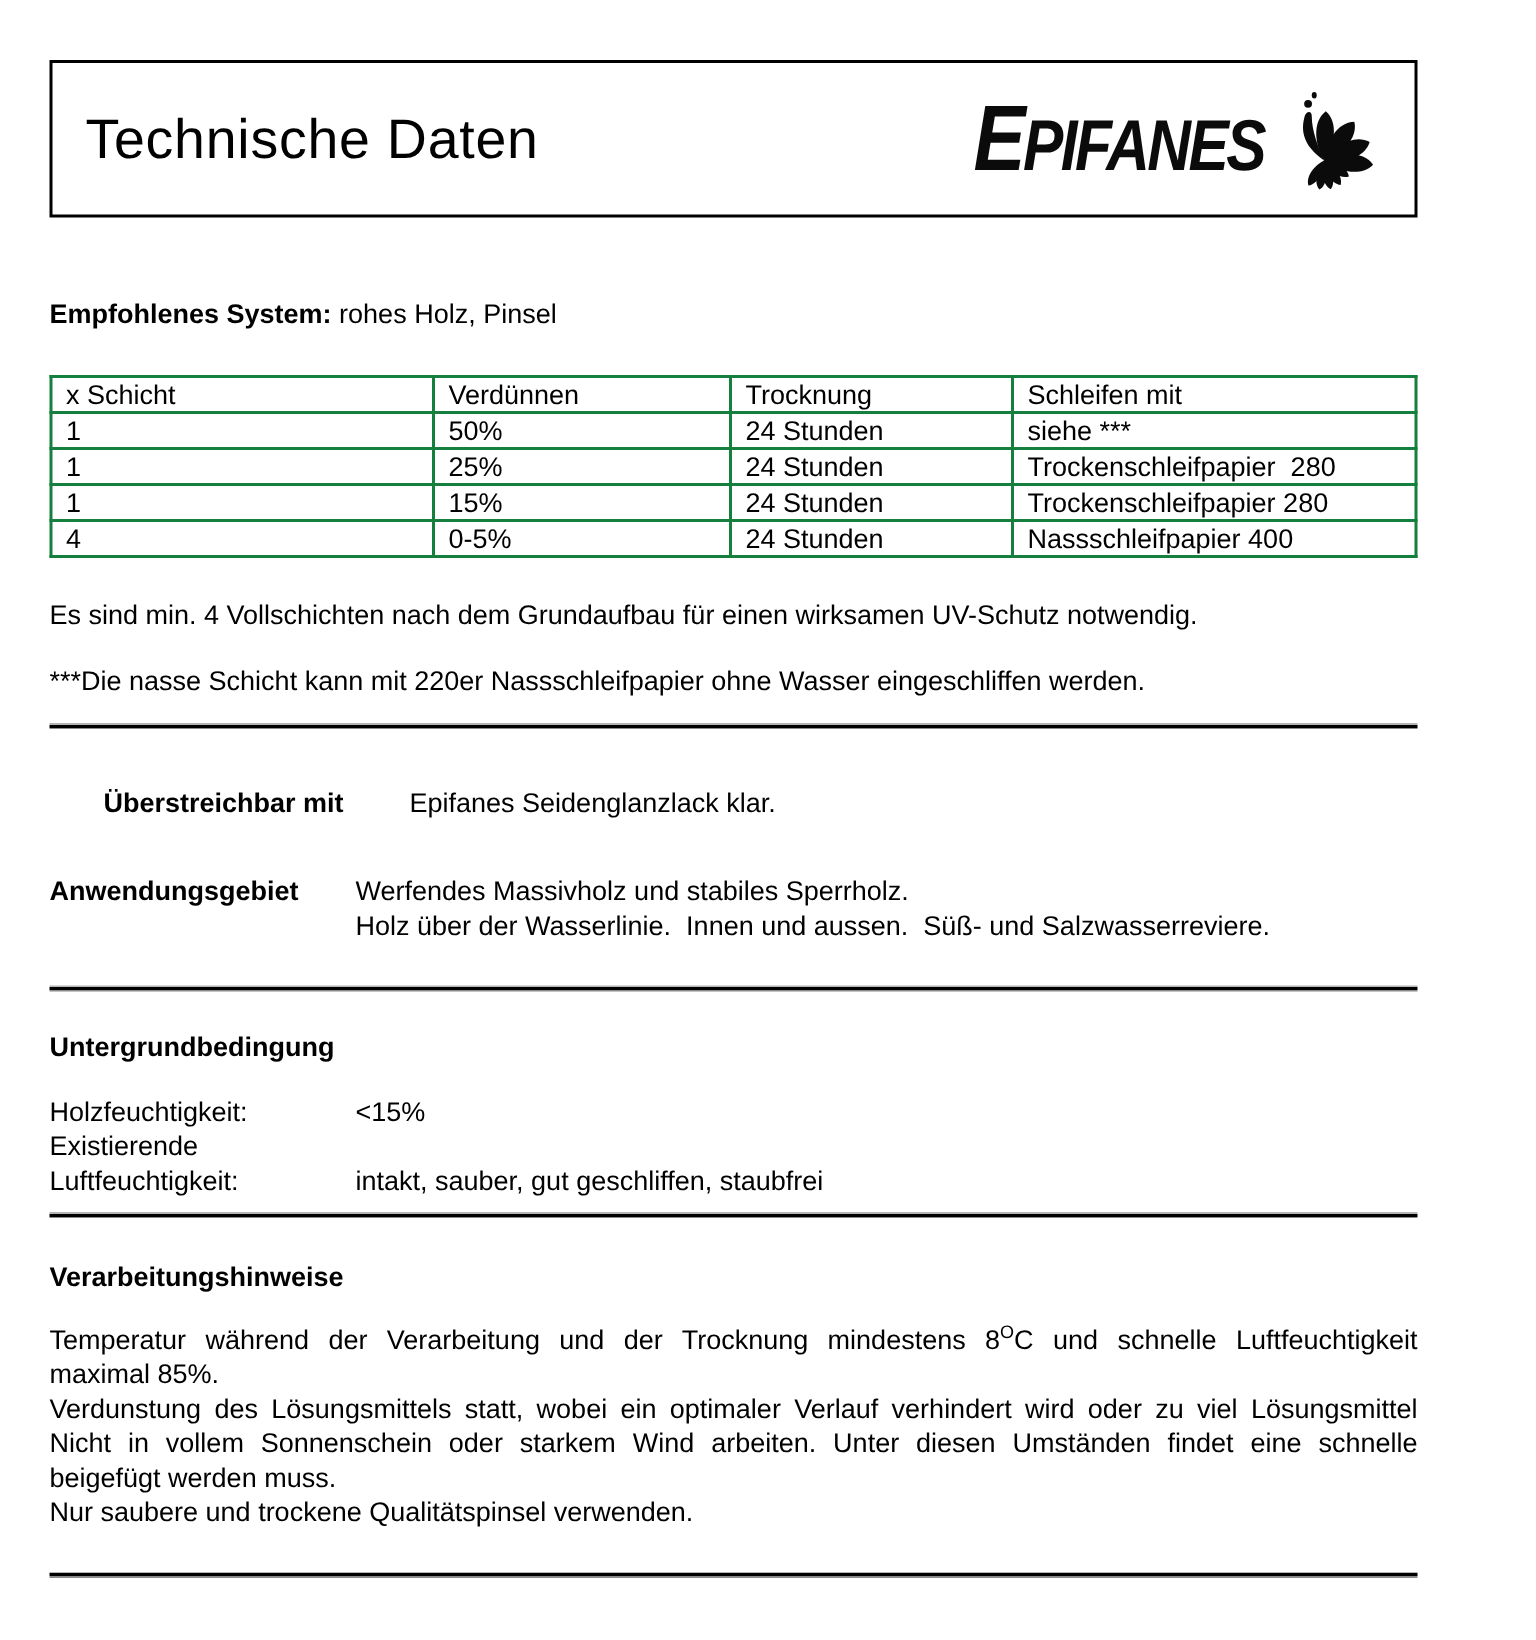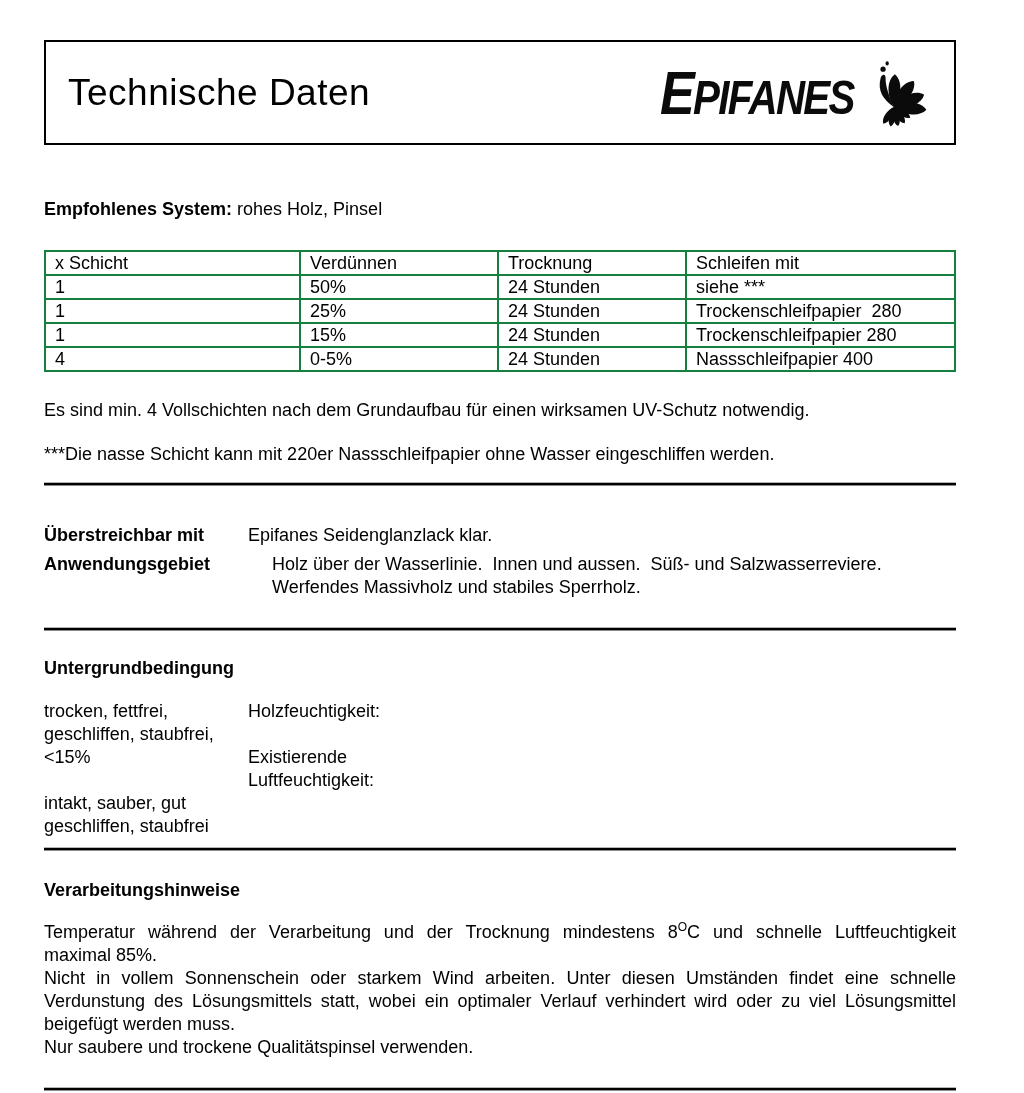--- a/index.html
+++ b/index.html
@@ -3,21 +3,21 @@
 <meta charset="utf-8">
 <style>
   * { margin:0; padding:0; box-sizing:border-box; }
   html,body { background:#ffffff; }
   body {
     width:1024px; height:1093px;
     font-family:"Liberation Sans", sans-serif;
     font-size:18px; line-height:23px; color:#000;
     position:relative; overflow:hidden;
   }
-  .content { position:absolute; left:44px; top:0; width:912px; }
+  .content { position:absolute; left:33px; top:0; width:912px; }
 
   
   .header-box {
     margin-top:40px; height:105px;
     border:2px solid #000;
     display:flex; align-items:center; justify-content:space-between;
     padding:0 16px 0 22px;
   }
   .doc-title { font-size:37px; font-weight:400; letter-spacing:0.5px; }
   .logo { display:flex; align-items:center; }
@@ -52,22 +52,22 @@
     margin-top:0; width:912px; height:4px; border:0;
     background:linear-gradient(#b5b5b5 0 1px, #000 1px 3px, #8a8a8a 3px 4px);
   }
   #rule-1 { margin-top:16px; }
   #rule-2 { margin-top:28px; }
   #rule-3 { margin-top:9px; }
   #rule-4 { margin-top:28px; }
 
   .pair-grid { display:grid; grid-template-columns:204px 1fr; }
   .pair-grid .label { font-weight:bold; }
-  .overcoat-row { margin-top:38px; }
-  .application-row { margin-top:6px;gap:24px; }
+  .overcoat-row { margin-top:38px;margin-left:36px; }
+  .application-row { margin-top:36px; }
   .val { white-space:pre-wrap; }
 
   .section-heading { font-weight:bold; margin-top:26px; }
   .substrate-grid { display:grid; grid-template-columns:204px 1fr; margin-top:20px; }
   .substrate-grid .slabel { font-weight:400; }
 
   .proc-heading { margin-top:28px; font-weight:bold; }
   .proc-block { margin-top:19px; }
   .proc-line { text-align:left; }
   .proc-line.just { text-align:justify; text-align-last:justify; }
@@ -154,45 +154,44 @@
   <hr class="rule" id="rule-1">
 
   <div class="pair-grid overcoat-row">
     <div class="label">Überstreichbar mit</div>
     <div class="val">Epifanes Seidenglanzlack klar.</div>
   </div>
 
   <div class="pair-grid application-row">
     <div class="label">Anwendungsgebiet</div>
     <div>
+      <div class="val">Werfendes Massivholz und stabiles Sperrholz.</div>
       <div class="val">Holz über der Wasserlinie.  Innen und aussen.  Süß- und Salzwasserreviere.</div>
-      <div class="val">Werfendes Massivholz und stabiles Sperrholz.</div>
     </div>
   </div>
 
   <hr class="rule" id="rule-2">
 
   <div class="section-heading">Untergrundbedingung</div>
   <div class="substrate-grid">
-    <div class="val">trocken, fettfrei, geschliffen, staubfrei,</div>
     <div class="slabel">Holzfeuchtigkeit:</div>
     <div class="val">&lt;15%</div>
     <div class="slabel">Existierende</div>
     <div class="val"></div>
     <div class="slabel">Luftfeuchtigkeit:</div>
     <div class="val">intakt, sauber, gut geschliffen, staubfrei</div>
   </div>
 
   <hr class="rule" id="rule-3">
 
   <div class="proc-heading">Verarbeitungshinweise</div>
   <div class="proc-block">
     <div class="proc-line just"><span>Temperatur während der Verarbeitung und der Trocknung mindestens 8</span><sup class="deg">O</sup><span>C und schnelle Luftfeuchtigkeit</span></div>
     <div class="proc-line">maximal 85%.</div>
+    <div class="proc-line just">Verdunstung des Lösungsmittels statt, wobei ein optimaler Verlauf verhindert wird oder zu viel Lösungsmittel</div>
     <div class="proc-line just">Nicht in vollem Sonnenschein oder starkem Wind arbeiten. Unter diesen Umständen findet eine schnelle</div>
-    <div class="proc-line just">Verdunstung des Lösungsmittels statt, wobei ein optimaler Verlauf verhindert wird oder zu viel Lösungsmittel</div>
     <div class="proc-line">beigefügt werden muss.</div>
     <div class="proc-line">Nur saubere und trockene Qualitätspinsel verwenden.</div>
   </div>
 
   <hr class="rule" id="rule-4">
 
 </div>
 
 </body></html>

